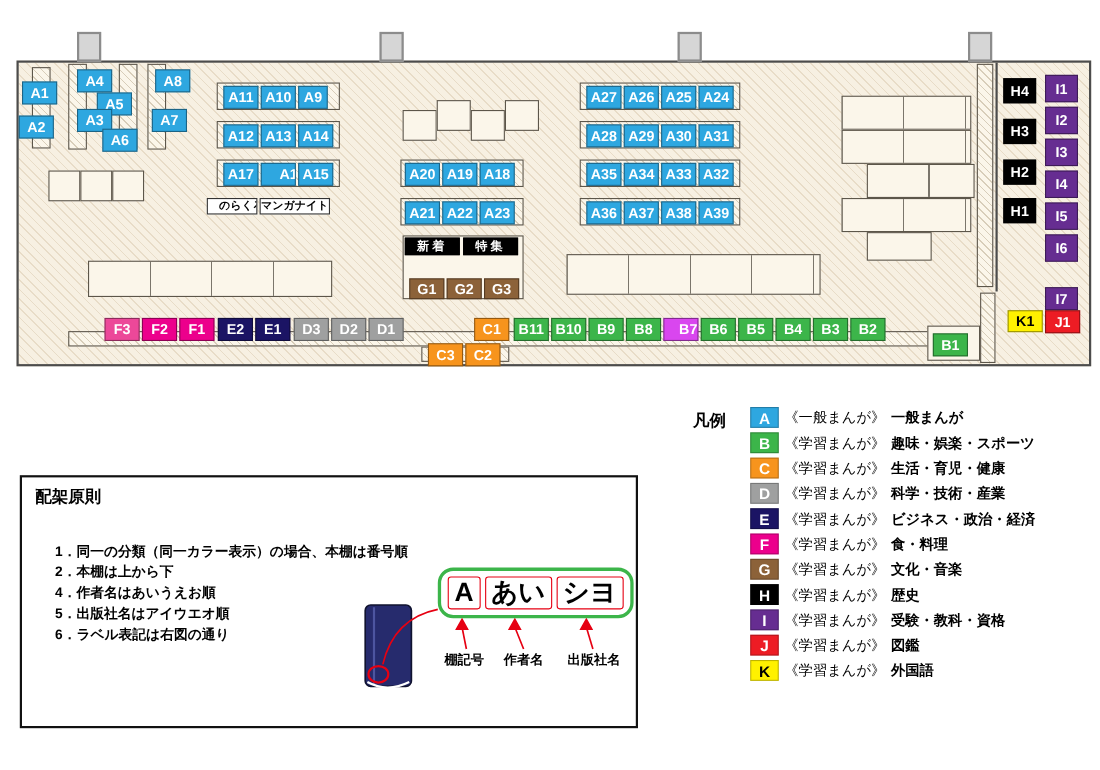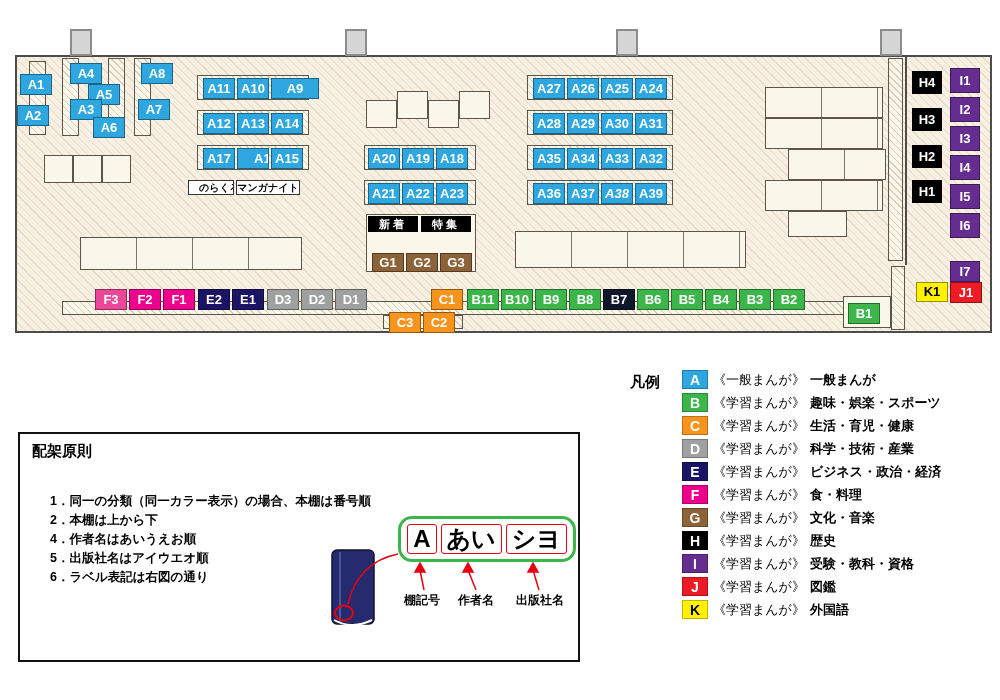--- a/index.html
+++ b/index.html
@@ -95,21 +95,21 @@
         <div class="map-label" style="left: 20px; top: 74px; width: 32px; height: 21px; line-height: 19px; background: rgb(46, 167, 224); color: rgb(255, 255, 255);">A1</div>
         <div class="map-label" style="left: 17px; top: 105px; width: 32px; height: 21px; line-height: 19px; background: rgb(46, 167, 224); color: rgb(255, 255, 255);">A2</div>
         <div class="map-label" style="left: 70px; top: 63px; width: 32px; height: 21px; line-height: 19px; background: rgb(46, 167, 224); color: rgb(255, 255, 255);">A4</div>
         <div class="map-label" style="left: 88px; top: 84px; width: 32px; height: 21px; line-height: 19px; background: rgb(46, 167, 224); color: rgb(255, 255, 255);">A5</div>
         <div class="map-label" style="left: 70px; top: 99px; width: 32px; height: 21px; line-height: 19px; background: rgb(46, 167, 224); color: rgb(255, 255, 255);">A3</div>
         <div class="map-label" style="left: 93px; top: 117px; width: 32px; height: 21px; line-height: 19px; background: rgb(46, 167, 224); color: rgb(255, 255, 255);">A6</div>
         <div class="map-label" style="left: 141px; top: 63px; width: 32px; height: 21px; line-height: 19px; background: rgb(46, 167, 224); color: rgb(255, 255, 255);">A8</div>
         <div class="map-label" style="left: 138px; top: 99px; width: 32px; height: 21px; line-height: 19px; background: rgb(46, 167, 224); color: rgb(255, 255, 255);">A7</div>
         <div class="map-label" style="left: 203px; top: 78px; width: 32px; height: 21px; line-height: 19px; background: rgb(46, 167, 224); color: rgb(255, 255, 255);">A11</div>
         <div class="map-label" style="left: 237px; top: 78px; width: 32px; height: 21px; line-height: 19px; background: rgb(46, 167, 224); color: rgb(255, 255, 255);">A10</div>
-        <div class="map-label" style="left: 271px; top: 78px; width: 48px; height: 21px; line-height: 19px; background: rgb(46, 167, 224); color: rgb(255, 255, 255);">A9</div>
+        <div class="map-label" style="left: 271px; top: 78px; width: 27px; height: 21px; line-height: 19px; background: rgb(46, 167, 224); color: rgb(255, 255, 255);">A9</div>
         <div class="map-label" style="left: 203px; top: 113px; width: 32px; height: 21px; line-height: 19px; background: rgb(46, 167, 224); color: rgb(255, 255, 255);">A12</div>
         <div class="map-label" style="left: 237px; top: 113px; width: 32px; height: 21px; line-height: 19px; background: rgb(46, 167, 224); color: rgb(255, 255, 255);">A13</div>
         <div class="map-label" style="left: 271px; top: 113px; width: 32px; height: 21px; line-height: 19px; background: rgb(46, 167, 224); color: rgb(255, 255, 255);">A14</div>
         <div class="map-label" style="left: 203px; top: 148px; width: 32px; height: 21px; line-height: 19px; background: rgb(46, 167, 224); color: rgb(255, 255, 255);">A17</div>
         <div class="map-label" style="left: 237px; top: 148px; width: 32px; height: 21px; line-height: 19px; background: rgb(46, 167, 224); color: rgb(255, 255, 255); padding-left: 16px;">A16</div>
         <div class="map-label" style="left: 271px; top: 148px; width: 32px; height: 21px; line-height: 19px; background: rgb(46, 167, 224); color: rgb(255, 255, 255);">A15</div>
         <div class="map-label" style="left: 368px; top: 148px; width: 32px; height: 21px; line-height: 19px; background: rgb(46, 167, 224); color: rgb(255, 255, 255);">A20</div>
         <div class="map-label" style="left: 402px; top: 148px; width: 32px; height: 21px; line-height: 19px; background: rgb(46, 167, 224); color: rgb(255, 255, 255);">A19</div>
         <div class="map-label" style="left: 436px; top: 148px; width: 32px; height: 21px; line-height: 19px; background: rgb(46, 167, 224); color: rgb(255, 255, 255);">A18</div>
         <div class="map-label" style="left: 368px; top: 183px; width: 32px; height: 21px; line-height: 19px; background: rgb(46, 167, 224); color: rgb(255, 255, 255);">A21</div>
@@ -122,39 +122,39 @@
         <div class="map-label" style="left: 533px; top: 113px; width: 32px; height: 21px; line-height: 19px; background: rgb(46, 167, 224); color: rgb(255, 255, 255);">A28</div>
         <div class="map-label" style="left: 567px; top: 113px; width: 32px; height: 21px; line-height: 19px; background: rgb(46, 167, 224); color: rgb(255, 255, 255);">A29</div>
         <div class="map-label" style="left: 601px; top: 113px; width: 32px; height: 21px; line-height: 19px; background: rgb(46, 167, 224); color: rgb(255, 255, 255);">A30</div>
         <div class="map-label" style="left: 635px; top: 113px; width: 32px; height: 21px; line-height: 19px; background: rgb(46, 167, 224); color: rgb(255, 255, 255);">A31</div>
         <div class="map-label" style="left: 533px; top: 148px; width: 32px; height: 21px; line-height: 19px; background: rgb(46, 167, 224); color: rgb(255, 255, 255);">A35</div>
         <div class="map-label" style="left: 567px; top: 148px; width: 32px; height: 21px; line-height: 19px; background: rgb(46, 167, 224); color: rgb(255, 255, 255);">A34</div>
         <div class="map-label" style="left: 601px; top: 148px; width: 32px; height: 21px; line-height: 19px; background: rgb(46, 167, 224); color: rgb(255, 255, 255);">A33</div>
         <div class="map-label" style="left: 635px; top: 148px; width: 32px; height: 21px; line-height: 19px; background: rgb(46, 167, 224); color: rgb(255, 255, 255);">A32</div>
         <div class="map-label" style="left: 533px; top: 183px; width: 32px; height: 21px; line-height: 19px; background: rgb(46, 167, 224); color: rgb(255, 255, 255);">A36</div>
         <div class="map-label" style="left: 567px; top: 183px; width: 32px; height: 21px; line-height: 19px; background: rgb(46, 167, 224); color: rgb(255, 255, 255);">A37</div>
-        <div class="map-label" style="left: 601px; top: 183px; width: 32px; height: 21px; line-height: 19px; background: rgb(46, 167, 224); color: rgb(255, 255, 255); font-style: italic;">A38</div>
+        <div class="map-label" style="left: 601px; top: 183px; width: 32px; height: 21px; line-height: 19px; background: rgb(46, 167, 224); color: rgb(255, 255, 255);">A38</div>
         <div class="map-label" style="left: 635px; top: 183px; width: 32px; height: 21px; line-height: 19px; background: rgb(46, 167, 224); color: rgb(255, 255, 255);">A39</div>
         <div class="map-label" style="left: 372px; top: 253px; width: 32px; height: 19px; line-height: 17px; background: rgb(140, 98, 57); color: rgb(255, 255, 255);">G1</div>
         <div class="map-label" style="left: 406px; top: 253px; width: 32px; height: 19px; line-height: 17px; background: rgb(140, 98, 57); color: rgb(255, 255, 255);">G2</div>
         <div class="map-label" style="left: 440px; top: 253px; width: 32px; height: 19px; line-height: 17px; background: rgb(140, 98, 57); color: rgb(255, 255, 255);">G3</div>
         <div class="map-label" style="left: 95px; top: 289px; width: 32px; height: 21px; line-height: 19px; background: #ec4899; color: rgb(255, 255, 255);">F3</div>
         <div class="map-label" style="left: 129px; top: 289px; width: 32px; height: 21px; line-height: 19px; background: rgb(236, 0, 140); color: rgb(255, 255, 255);">F2</div>
         <div class="map-label" style="left: 163px; top: 289px; width: 32px; height: 21px; line-height: 19px; background: rgb(236, 0, 140); color: rgb(255, 255, 255);">F1</div>
         <div class="map-label" style="left: 198px; top: 289px; width: 32px; height: 21px; line-height: 19px; background: rgb(27, 20, 100); color: rgb(255, 255, 255);">E2</div>
         <div class="map-label" style="left: 232px; top: 289px; width: 32px; height: 21px; line-height: 19px; background: rgb(27, 20, 100); color: rgb(255, 255, 255);">E1</div>
         <div class="map-label" style="left: 267px; top: 289px; width: 32px; height: 21px; line-height: 19px; background: rgb(159, 160, 160); color: rgb(255, 255, 255); text-align: center;">D3</div>
         <div class="map-label" style="left: 301px; top: 289px; width: 32px; height: 21px; line-height: 19px; background: rgb(159, 160, 160); color: rgb(255, 255, 255);">D2</div>
         <div class="map-label" style="left: 335px; top: 289px; width: 32px; height: 21px; line-height: 19px; background: rgb(159, 160, 160); color: rgb(255, 255, 255);">D1</div>
         <div class="map-label" style="left: 431px; top: 289px; width: 32px; height: 21px; line-height: 19px; background: rgb(247, 148, 29); color: rgb(255, 255, 255);">C1</div>
         <div class="map-label" style="left: 467px; top: 289px; width: 32px; height: 21px; line-height: 19px; background: rgb(60, 181, 74); color: rgb(255, 255, 255);">B11</div>
         <div class="map-label" style="left: 501px; top: 289px; width: 32px; height: 21px; line-height: 19px; background: rgb(60, 181, 74); color: rgb(255, 255, 255);">B10</div>
         <div class="map-label" style="left: 535px; top: 289px; width: 32px; height: 21px; line-height: 19px; background: rgb(60, 181, 74); color: rgb(255, 255, 255);">B9</div>
         <div class="map-label" style="left: 569px; top: 289px; width: 32px; height: 21px; line-height: 19px; background: rgb(60, 181, 74); color: rgb(255, 255, 255);">B8</div>
-        <div class="map-label" style="left: 603px; top: 289px; width: 32px; height: 21px; line-height: 19px; background: #0f172a; color: rgb(255, 255, 255);">B7</div>
+        <div class="map-label" style="left: 603px; top: 289px; width: 32px; height: 21px; line-height: 19px; background: #d946ef; color: rgb(255, 255, 255); text-align: right;">B7</div>
         <div class="map-label" style="left: 637px; top: 289px; width: 32px; height: 21px; line-height: 19px; background: rgb(60, 181, 74); color: rgb(255, 255, 255);">B6</div>
         <div class="map-label" style="left: 671px; top: 289px; width: 32px; height: 21px; line-height: 19px; background: rgb(60, 181, 74); color: rgb(255, 255, 255);">B5</div>
         <div class="map-label" style="left: 705px; top: 289px; width: 32px; height: 21px; line-height: 19px; background: rgb(60, 181, 74); color: rgb(255, 255, 255);">B4</div>
         <div class="map-label" style="left: 739px; top: 289px; width: 32px; height: 21px; line-height: 19px; background: rgb(60, 181, 74); color: rgb(255, 255, 255);">B3</div>
         <div class="map-label" style="left: 773px; top: 289px; width: 32px; height: 21px; line-height: 19px; background: rgb(60, 181, 74); color: rgb(255, 255, 255);">B2</div>
         <div class="map-label" style="left: 389px; top: 312px; width: 32px; height: 21px; line-height: 19px; background: rgb(247, 148, 29); color: rgb(255, 255, 255);">C3</div>
         <div class="map-label" style="left: 423px; top: 312px; width: 32px; height: 21px; line-height: 19px; background: rgb(247, 148, 29); color: rgb(255, 255, 255);">C2</div>
         <div class="map-label" style="left: 848px; top: 303px; width: 32px; height: 21px; line-height: 19px; background: rgb(60, 181, 74); color: rgb(255, 255, 255);">B1</div>
         <div class="map-label" style="left: 912px; top: 71px; width: 30px; height: 23px; line-height: 21px; background: rgb(0, 0, 0); color: rgb(255, 255, 255);">H4</div>
         <div class="map-label" style="left: 912px; top: 108px; width: 30px; height: 23px; line-height: 21px; background: rgb(0, 0, 0); color: rgb(255, 255, 255);">H3</div>

